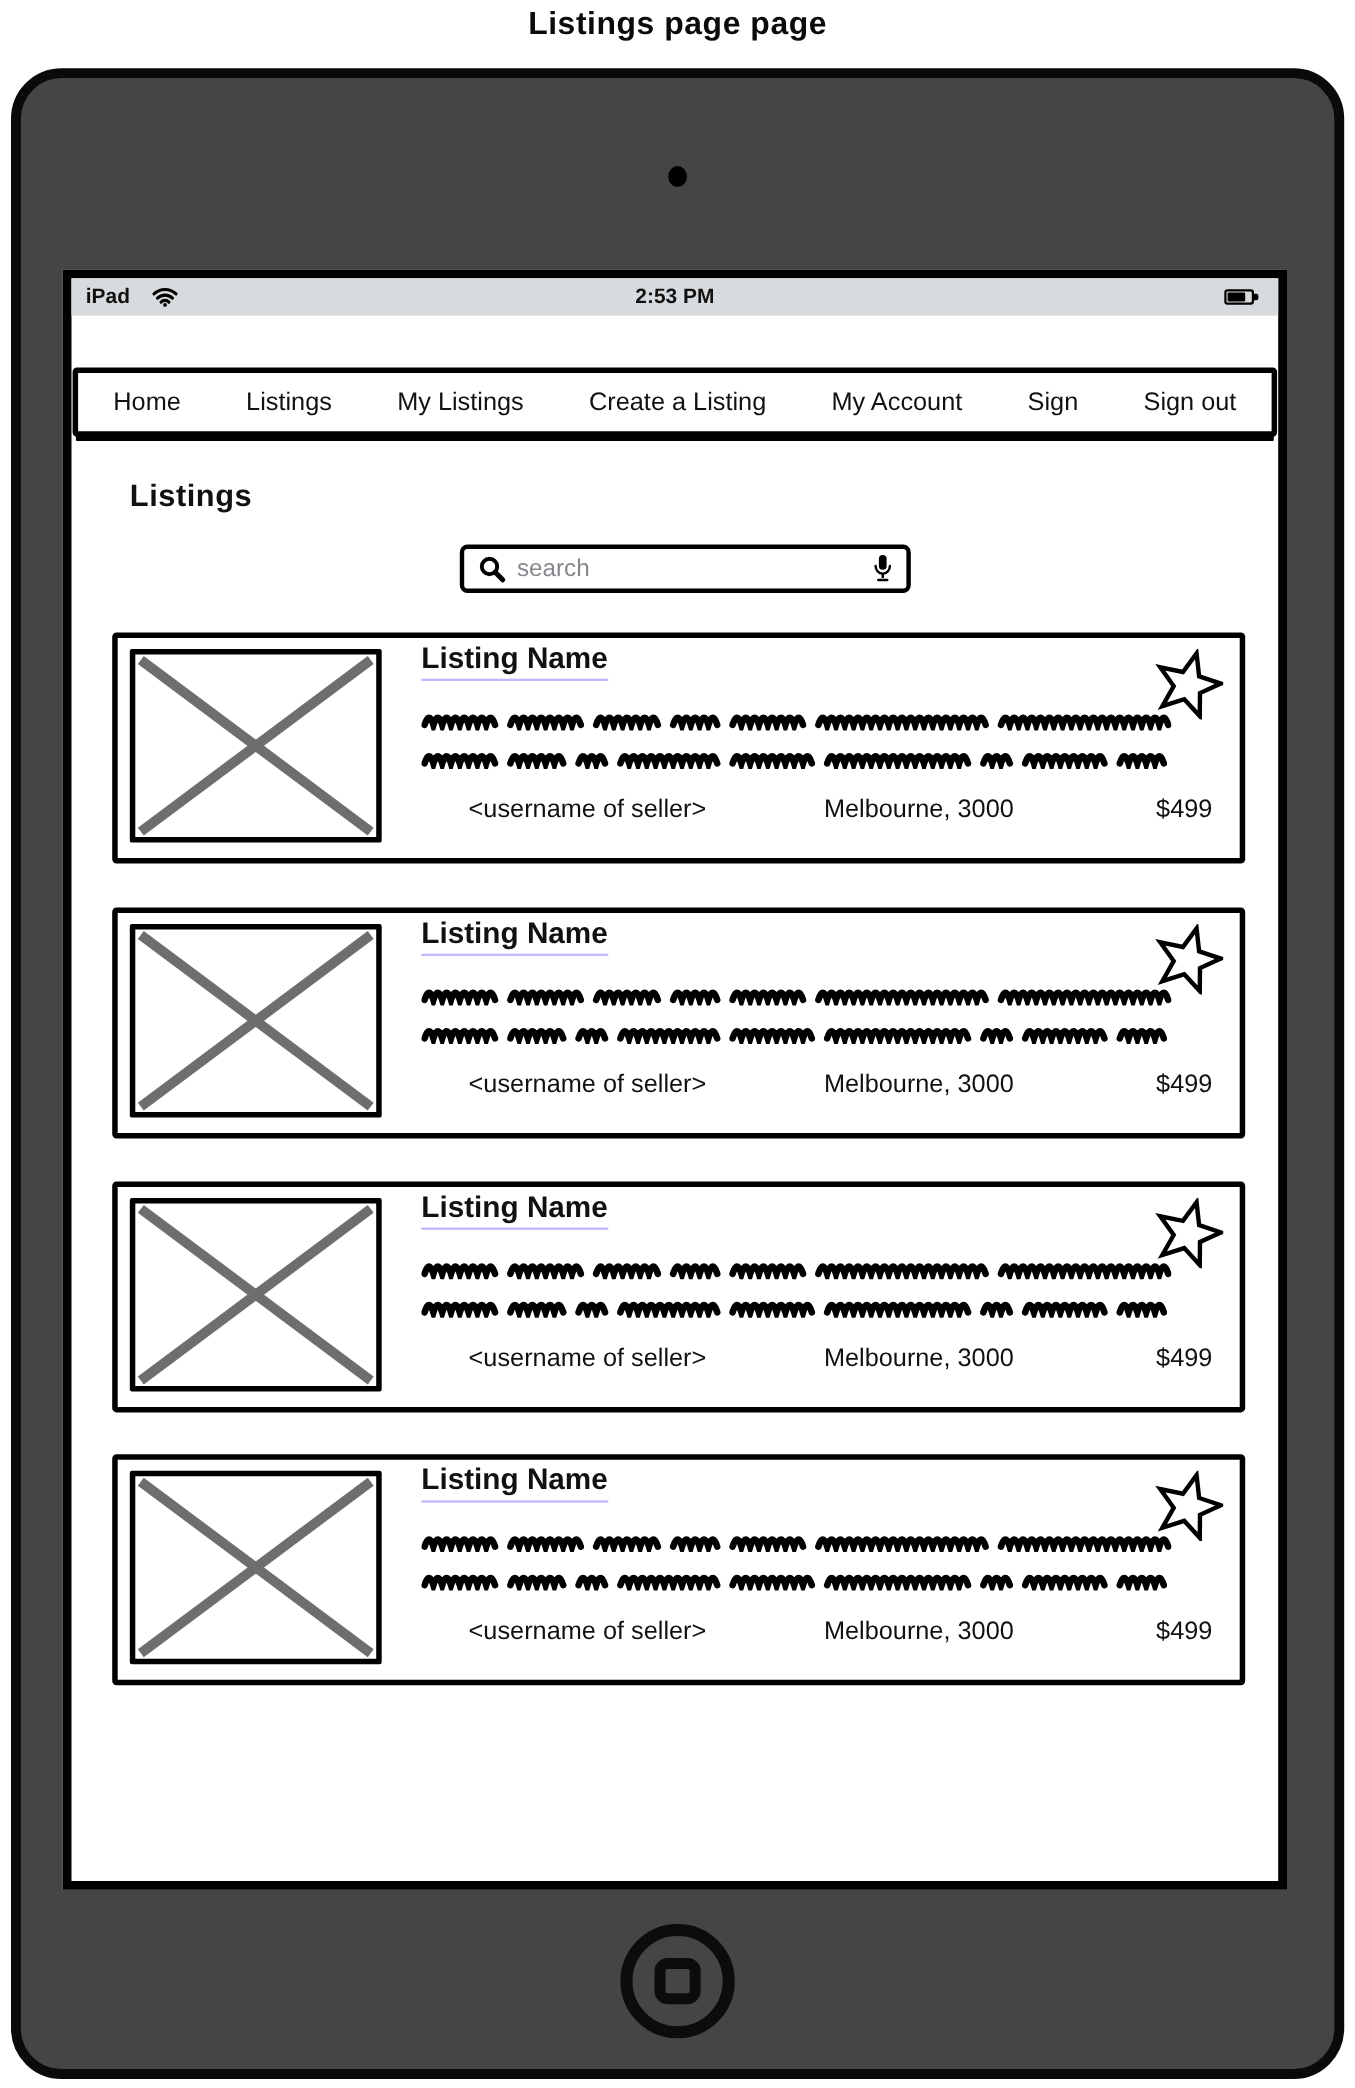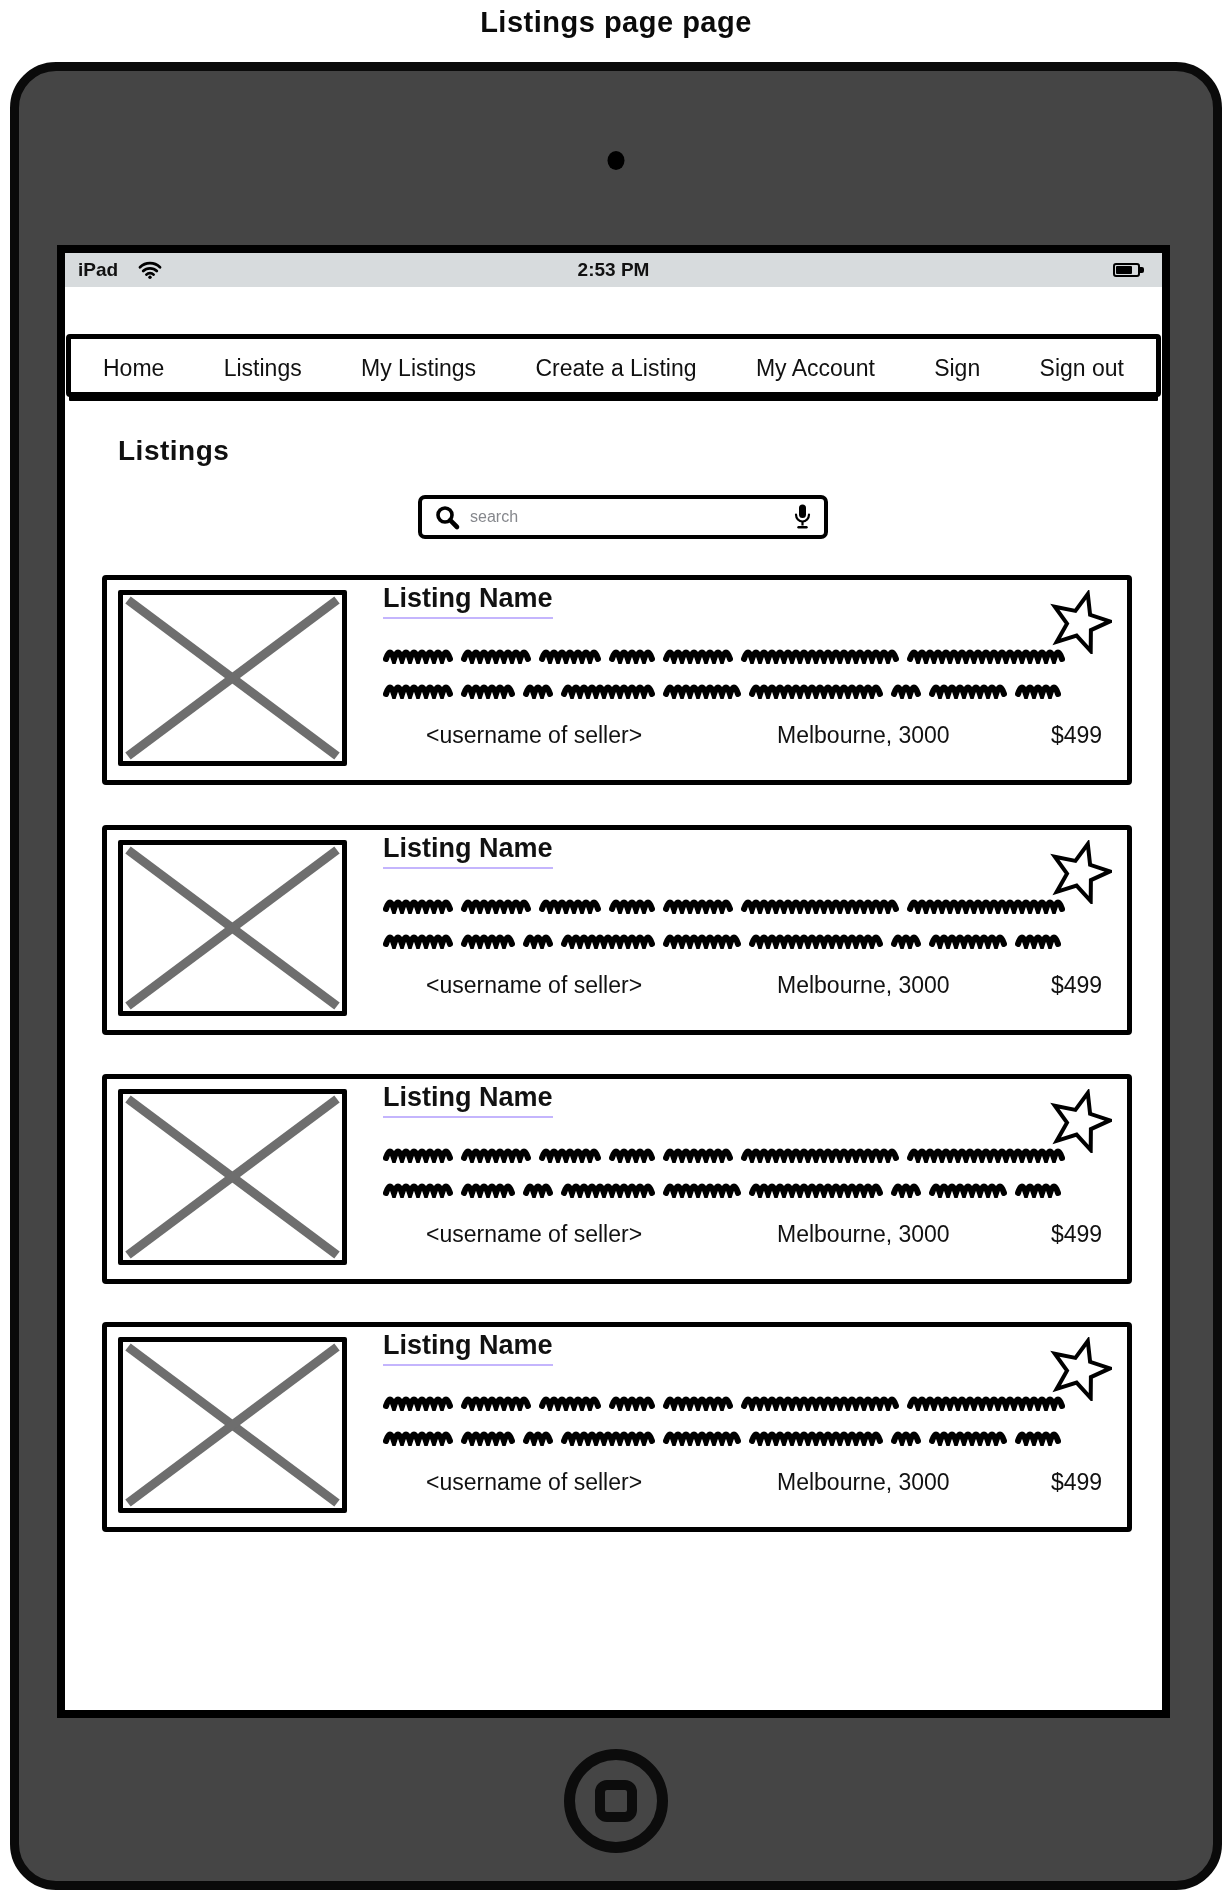--- a/index.html
+++ b/index.html
@@ -68,38 +68,38 @@
   .app-title {
     position:absolute; top:44px; left:0; right:0; text-align:center;
     font-size:27px; font-weight:600;
   }
 
   
   .nav-bar {
     position:absolute; left:1px; right:1px; top:81px; height:63px;
     border:5px solid #000; border-radius:4px; background:#fff;
     box-shadow:0 7px 0 -3px #000;
-    display:flex; align-items:flex-start; justify-content:space-between;
-    padding:16px 32px; font-size:23px; font-weight:500;
+    display:flex; align-items:center; justify-content:space-between;
+    padding:0 32px; font-size:23px; font-weight:500;
   }
   .nav-item { cursor:pointer; white-space:nowrap; }
 
   
   .page-heading {
     position:absolute; left:53px; top:182px; font-size:28px; font-weight:bold;
     letter-spacing:0.5px;
   }
 
   .search-bar {
     position:absolute; left:353px; top:242px; width:410px; height:44px;
     border:4px solid #000; border-radius:7px; background:#fff;
     display:flex; align-items:center; padding:0 12px; gap:9px;
   }
   .search-input {
-    flex:1; border:none; outline:none; font-size:16px; font-weight:500;
+    flex:1; border:none; outline:none; font-size:22px; font-weight:500;
     font-family:"Liberation Sans", sans-serif; color:#222; background:transparent;
     min-width:0;
   }
   .search-input::placeholder { color:#85878c; opacity:1; }
   .mic-icon { cursor:pointer; display:flex; }
 
   
   .card {
     position:absolute; left:37px; width:1030px; height:210px;
     border:5px solid #000; border-radius:4px; background:#fff; cursor:pointer;
@@ -119,21 +119,21 @@
     position:absolute; left:276px; top:3px; font-size:27px; font-weight:600;
     border-bottom:2px solid #c4b5fd; padding-bottom:3px; display:inline-block;
     cursor:pointer;
   }
   .squiggle { position:absolute; height:22px; }
   .squiggle.s1 { left:276px; top:62px; }
   .squiggle.s2 { left:276px; top:97px; }
 
   .meta { position:absolute; top:142px; font-size:23px; font-weight:400; white-space:nowrap;margin-left:44px; }
   .seller   { left:275px; }
-  .location { left:626px; }
+  .location { left:598px; }
   .price    { left:900px; }
 
   .fav-star {
     position:absolute; right:15px; top:10px; width:64px; height:64px; cursor:pointer;
   }
 
   svg { display:block; }
 </style>
 </head>
 <body>

